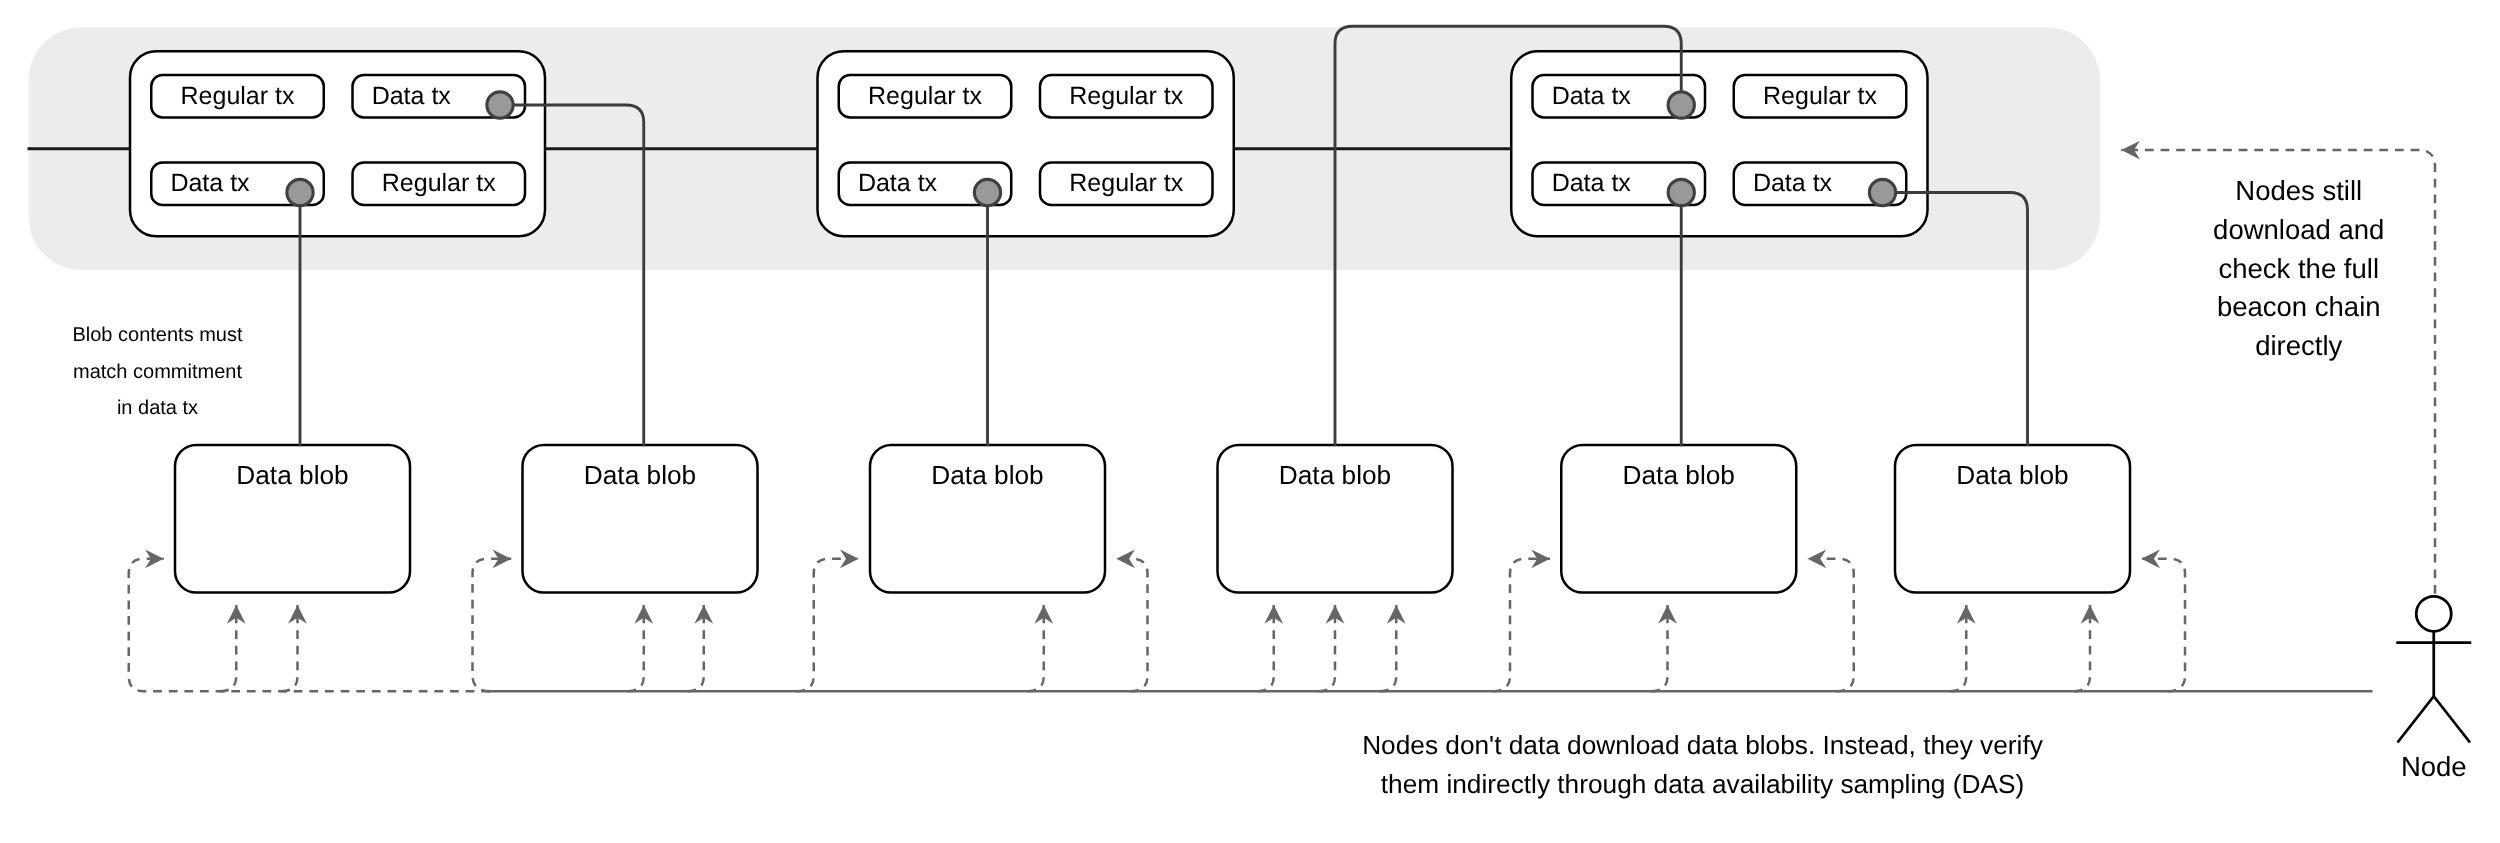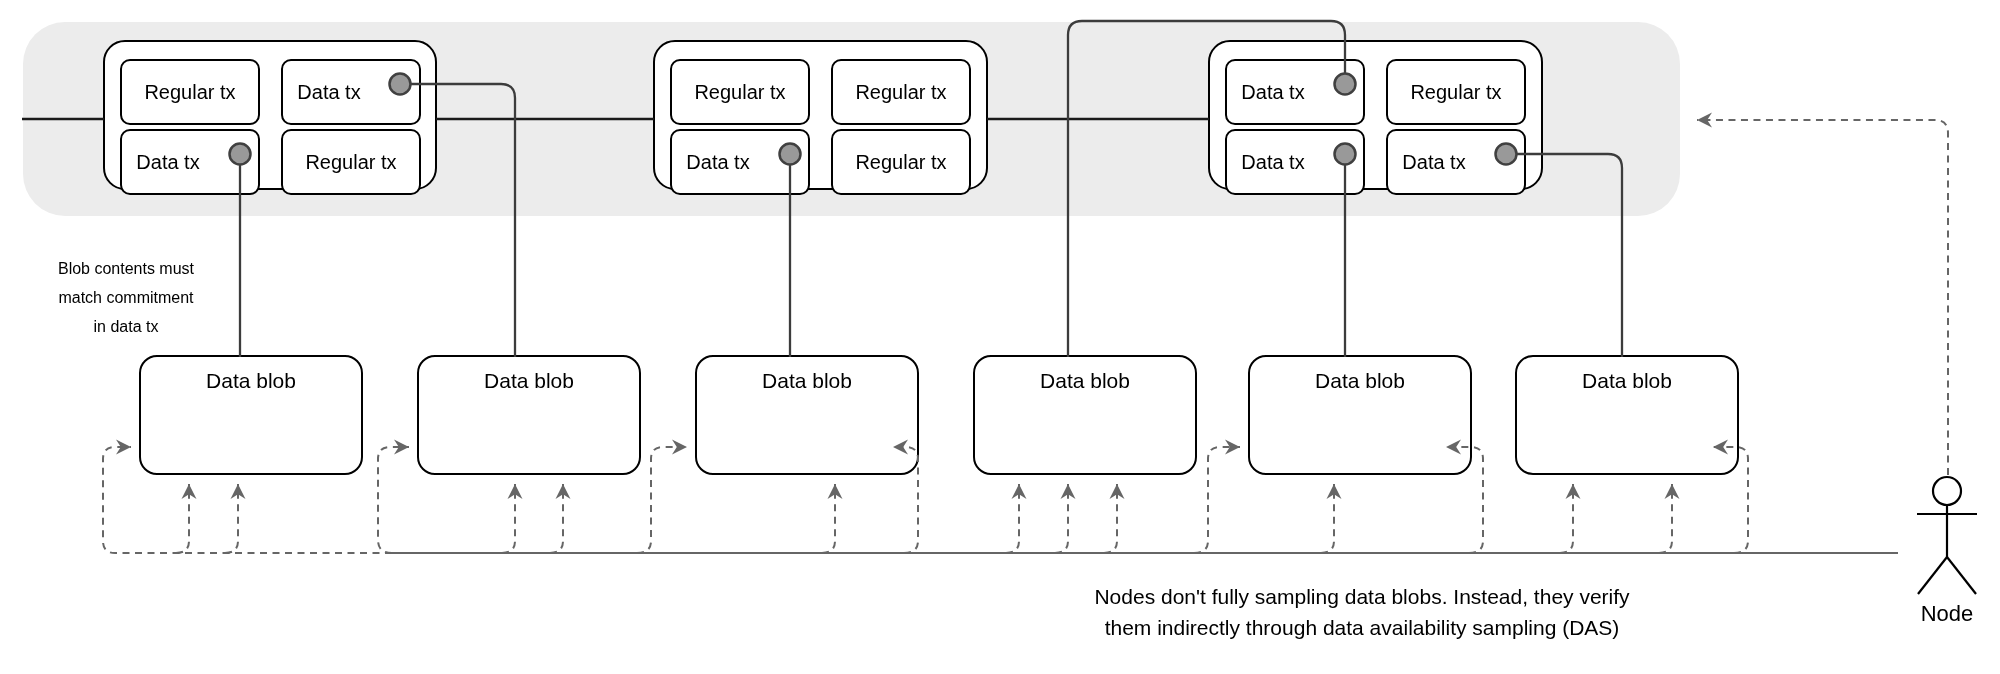--- a/index.html
+++ b/index.html
@@ -12,30 +12,30 @@
     background:#ececec;border-radius:42px;
   }
   .block{
     position:absolute;top:40px;width:335px;height:150px;background:#ffffff;
     border:2.5px solid #000;border-radius:22px;box-sizing:border-box;
   }
   .block.b1{left:103px;width:334px;}
   .block.b2{left:653px;}
   .block.b3{left:1208px;}
   .tx{
-    position:absolute;width:140px;height:66px;background:#ffffff;
+    position:absolute;width:140px;height:36px;background:#ffffff;
     border:2.3px solid #000;border-radius:10px;box-sizing:border-box;
     display:flex;align-items:center;justify-content:center;
     font-size:20px;white-space:nowrap;
   }
   .tx.c1{left:15px;} .tx.c2{left:176px;}
   .tx.r1{top:17px;}  .tx.r2{top:87px;}
   .tx.has-dot{padding-right:44px;}
   .blob{
-    position:absolute;top:355px;width:224px;height:120px;background:#ffffff;
+    position:absolute;top:355px;width:190px;height:120px;background:#ffffff;
     border:2.5px solid #000;border-radius:18px;box-sizing:border-box;
     text-align:center;padding-top:12px;font-size:21px;
   }
   .note{position:absolute;text-align:center;white-space:pre-line;}
   .note.blob-note{left:10px;top:254px;width:232px;font-size:16px;line-height:29px;}
   .note.right-note{left:1733px;top:137px;width:212px;font-size:22px;line-height:31px;}
   .note.bottom-note{left:1042px;top:581px;width:640px;font-size:21px;line-height:31px;}
   .note.node-label{left:1887px;top:601px;width:120px;font-size:22px;line-height:26px;}
   svg.overlay{position:absolute;left:0;top:0;pointer-events:none;}
 </style>
@@ -94,21 +94,26 @@
   <div class="blob" style="left:139px;"><span>Data blob</span></div>
   <div class="blob" style="left:417px;"><span>Data blob</span></div>
   <div class="blob" style="left:695px;"><span>Data blob</span></div>
   <div class="blob" style="left:973px;"><span>Data blob</span></div>
   <div class="blob" style="left:1248px;"><span>Data blob</span></div>
   <div class="blob" style="left:1515px;"><span>Data blob</span></div>
 
   <div class="note blob-note">Blob contents must
 match commitment
 in data tx</div>
-  <div class="note bottom-note">Nodes don't fully sampling data blobs. Instead, they verify
+  <div class="note right-note">Nodes still
+download and
+check the full
+beacon chain
+directly</div>
+  <div class="note bottom-note">Nodes don't data download data blobs. Instead, they verify
 them indirectly through data availability sampling (DAS)</div>
   <div class="note node-label">Node</div>
 
   <svg class="overlay" width="2000" height="674" viewBox="0 0 2000 674">
     <defs>
       <marker id="arr" viewBox="0 0 12 12" refX="11" refY="6" markerWidth="9" markerHeight="9" orient="auto-start-reverse">
         <path d="M1,1 L11,6 L1,11 L4.2,6 Z" fill="#666666"></path>
       </marker>
     </defs>
 

